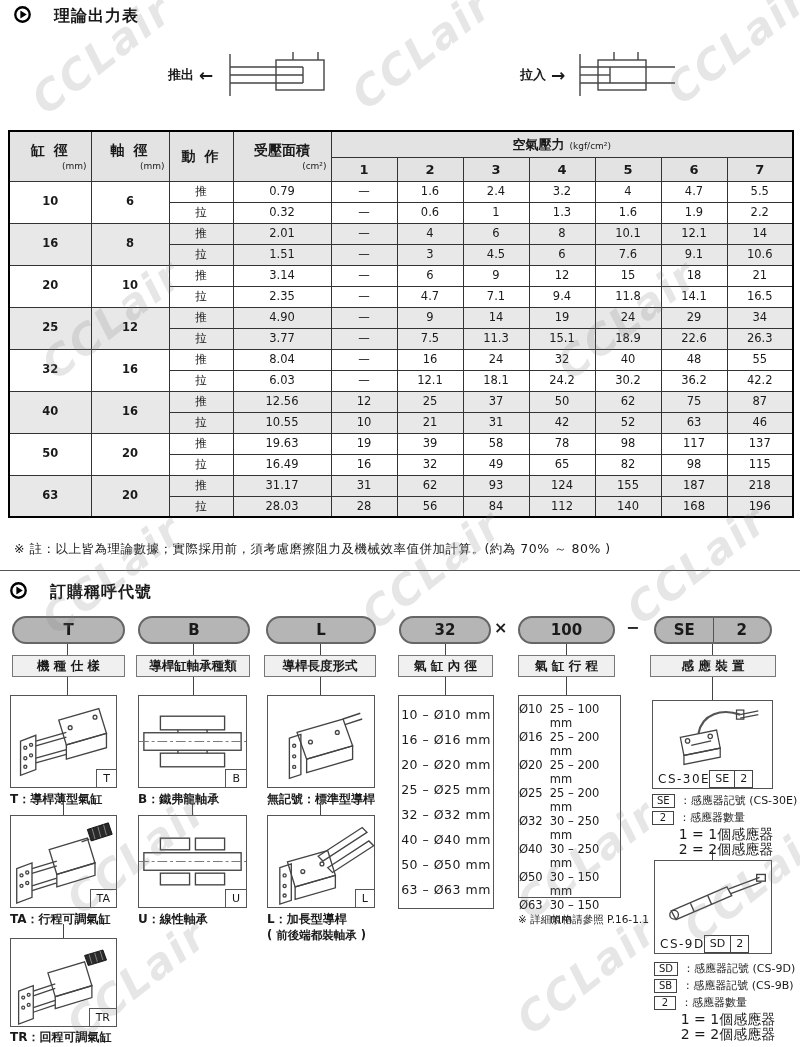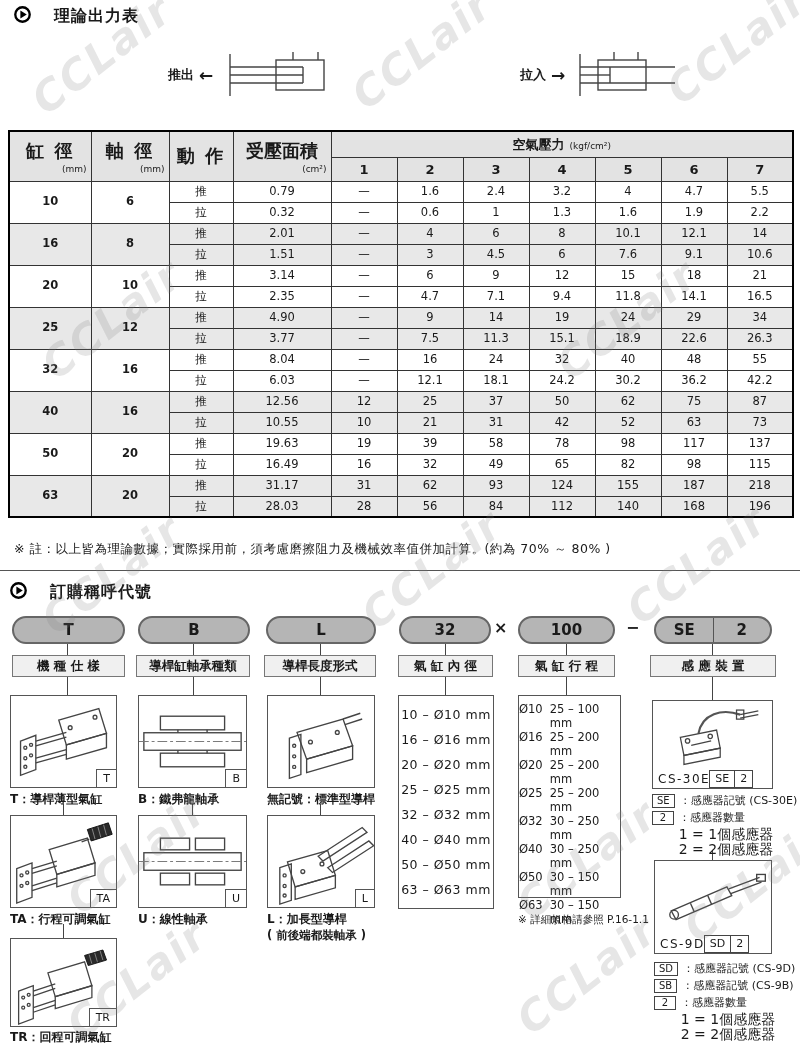--- a/index.html
+++ b/index.html
@@ -20,21 +20,21 @@
   .schematic .arr { font-size:17px; font-weight:bold; line-height:1; }
   .schematic svg { display:block; }
   .ln { stroke:#444; stroke-width:1.4; fill:none; }
 
   
   .out-table { position:absolute; left:8px; top:130px; width:784px; border-collapse:collapse;
                table-layout:fixed; z-index:2; border:2px solid #000; }
   .out-table th, .out-table td { border:1px solid #333; text-align:center; vertical-align:middle; padding:0; background:#fff; }
   .out-table thead th { background:#e3e3e3; }
   .th-stack { display:flex; flex-direction:column; justify-content:center; height:100%; }
-  .th-main { font-size:18px; font-weight:bold; letter-spacing:2px; }
+  .th-main { font-size:14px; font-weight:bold; letter-spacing:2px; }
   .th-unit { font-size:9px; font-weight:normal; align-self:flex-end; padding-right:4px; margin-top:1px; }
   .th-press { font-size:13px; font-weight:bold; }
   .th-press small { font-size:9px; font-weight:normal; margin-left:5px; }
   .p-num { font-size:13px; font-weight:bold; height:24px; }
   .row1 th { height:26px; }
   .out-table tbody td { font-size:11.5px; height:21px; line-height:1; }
   .out-table tbody tr.shaded td { background:#e8e8e8; }
   .c-bore, .c-rod { font-size:13px; font-weight:bold; }
   .c-act { font-size:12px; }
 
@@ -329,21 +329,21 @@
         </tr>
         <tr class="shaded">
           <td class="c-act">拉</td>
           <td class="c-area">10.55</td>
           <td class="c-val">10</td>
           <td class="c-val">21</td>
           <td class="c-val">31</td>
           <td class="c-val">42</td>
           <td class="c-val">52</td>
           <td class="c-val">63</td>
-          <td class="c-val">73</td>
+          <td class="c-val">46</td>
         </tr>
         <tr>
           <td class="c-bore" rowspan="2">50</td>
           <td class="c-rod" rowspan="2">20</td>
           <td class="c-act">推</td>
           <td class="c-area">19.63</td>
           <td class="c-val">19</td>
           <td class="c-val">39</td>
           <td class="c-val">58</td>
           <td class="c-val">78</td>

